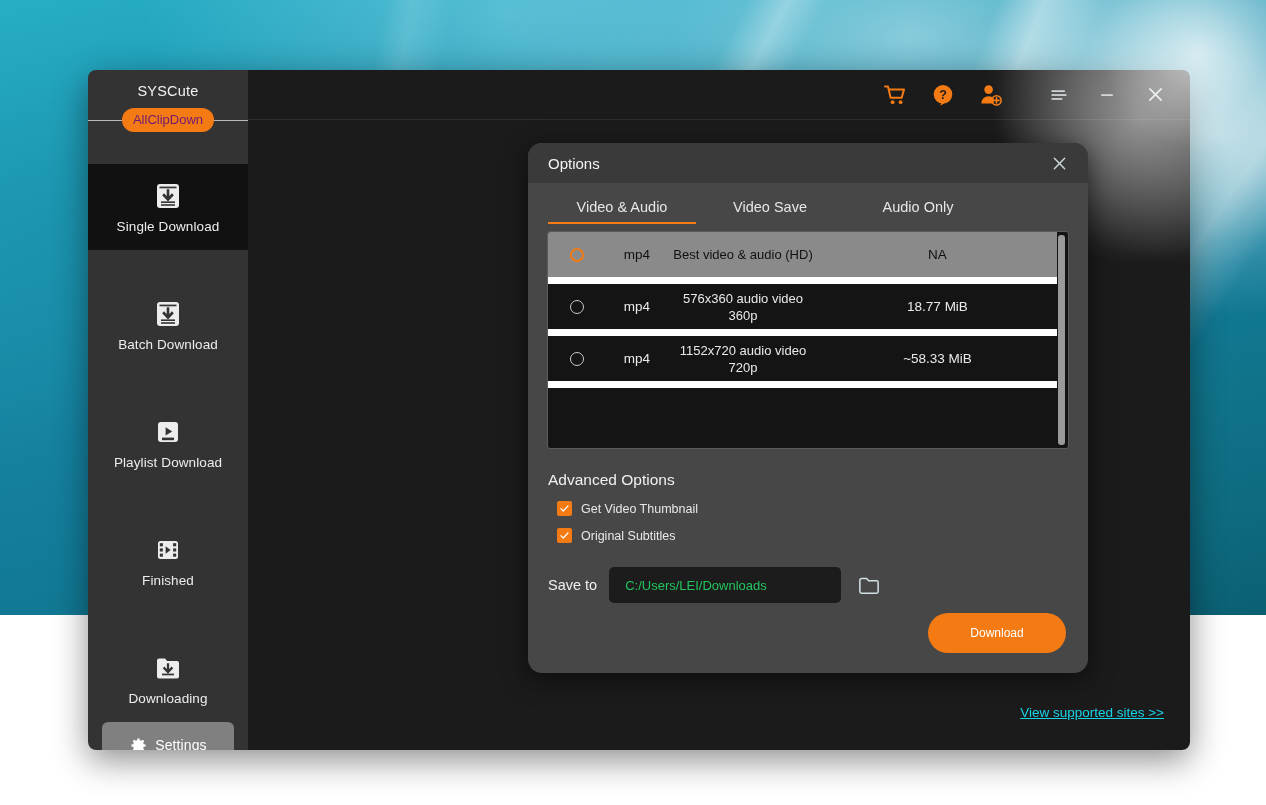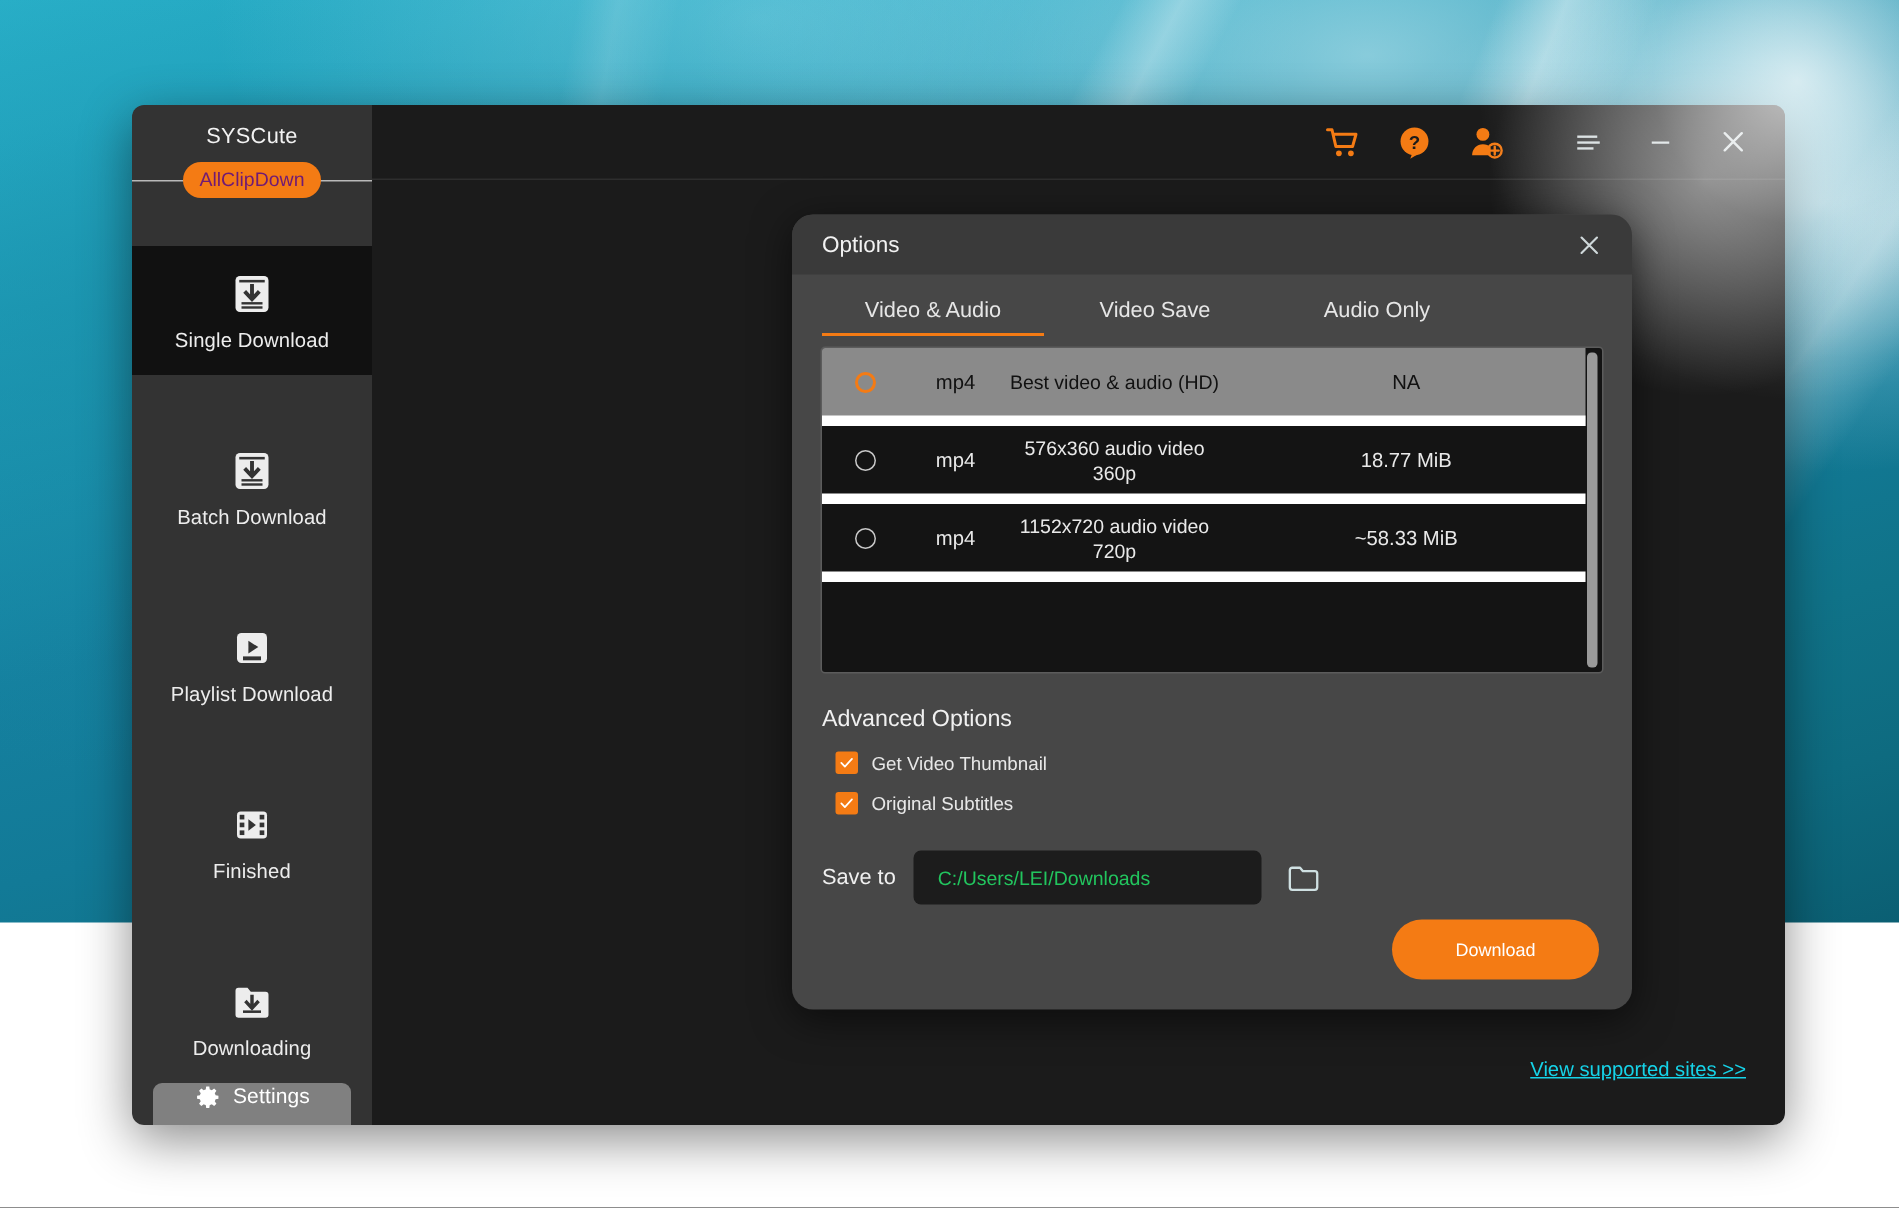--- a/index.html
+++ b/index.html
@@ -133,21 +133,21 @@
 
   .settings-wrap {
     padding: 0 14px 22px;
   }
   #settings-button {
     width: 132px;
     height: 46px;
     border-radius: 6px;
     background: #808080;
     display: flex;
-    align-items: flex-start;
+    align-items: center;
     justify-content: center;
     gap: 7px;
     cursor: pointer;
     border: none;
   }
   #settings-button .nav-label { font-size: 14px; color: #ffffff; }
 
   
   #main {
     flex: 1 1 auto;

